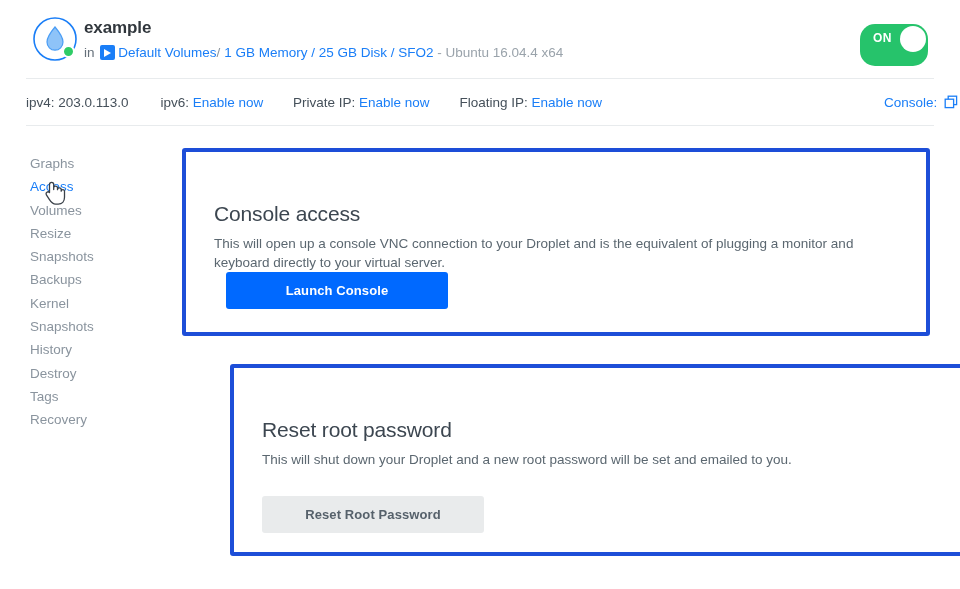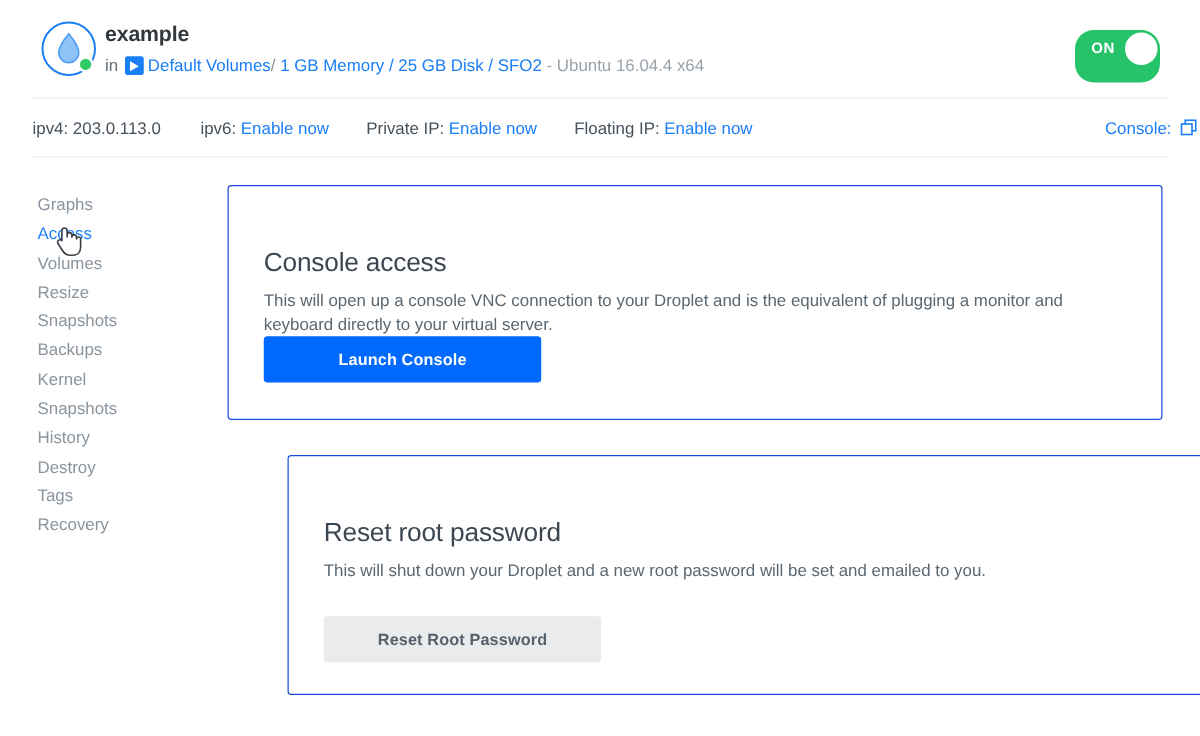--- a/index.html
+++ b/index.html
@@ -196,21 +196,21 @@
     pointer-events: none;
   }
 
   
   .card {
     position: absolute;
     left: 182px;
     width: 748px;
     box-sizing: border-box;
     background: #ffffff;
-    border: 1px solid #1d4ed8;
+    border: 4px solid #1d4ed8;
     border-radius: 3px;
   }
   .card-console { top: 148px; height: 188px; }
   .card-reset   { top: 364px; height: 192px; margin-left: 48px; }
 
   .card-title {
     position: absolute;
     left: 28px;
     top: 32px;
     font-size: 21px;
@@ -244,20 +244,21 @@
     letter-spacing: 0.1px;
     text-align: center;
   }
   .btn-primary {
     top: 120px;
     width: 222px;
     height: 37px;
     background: #0069ff;
     color: #ffffff;
     cursor: pointer;
+    margin-left: 12px;
   }
   .btn-disabled {
     top: 128px;
     width: 222px;
     height: 37px;
     background: #e9ebec;
     color: #56616b;
     cursor: default;
   }
 </style>

